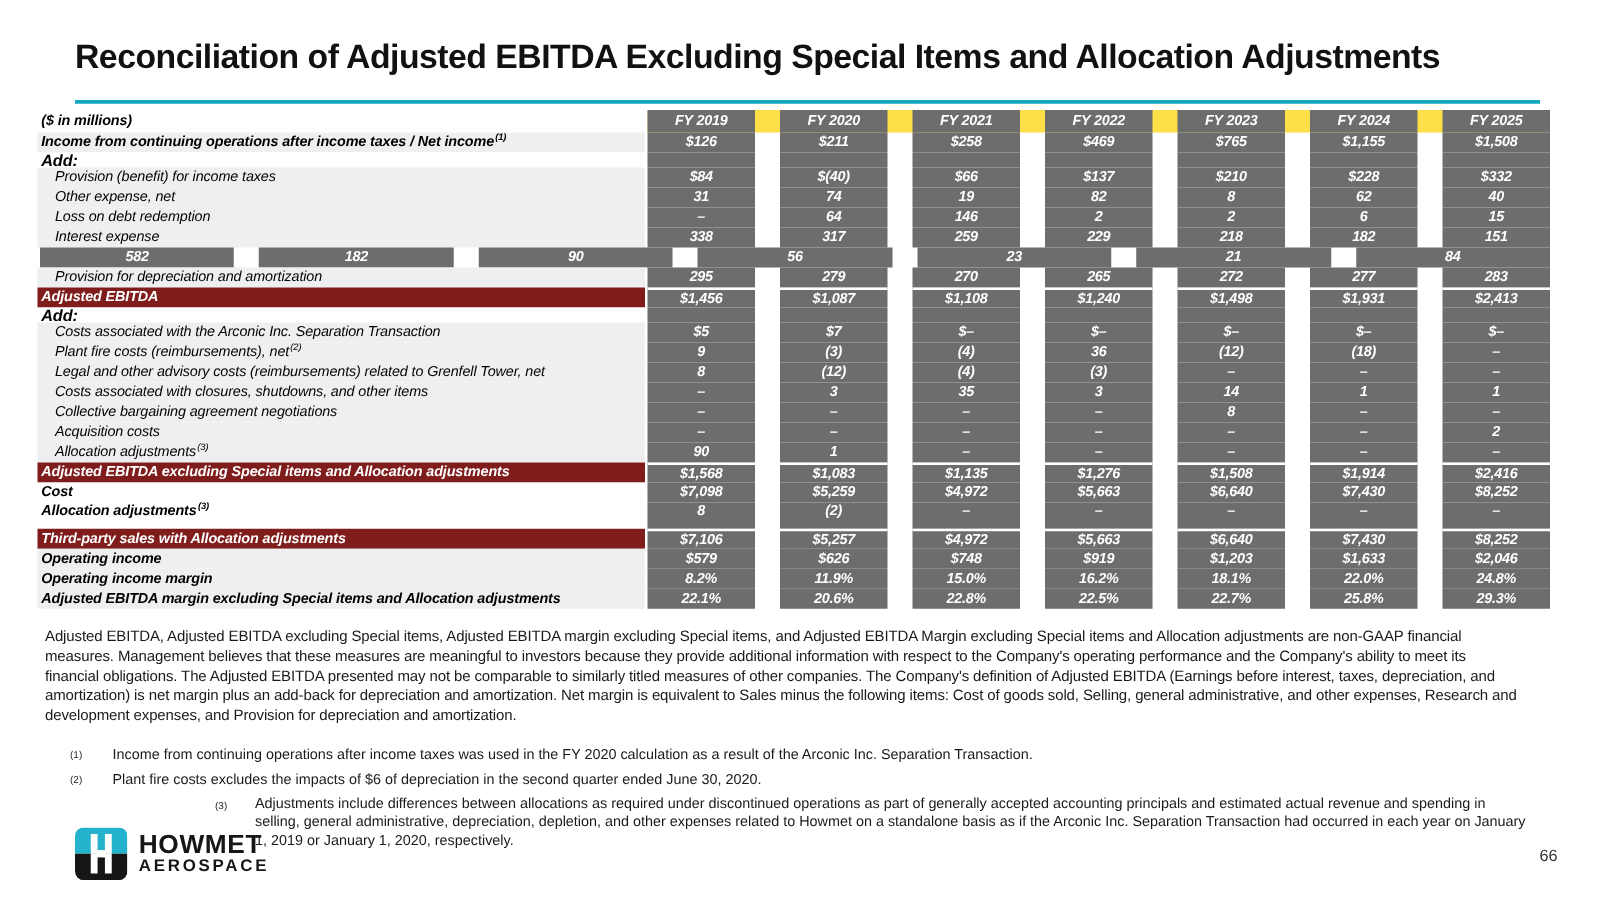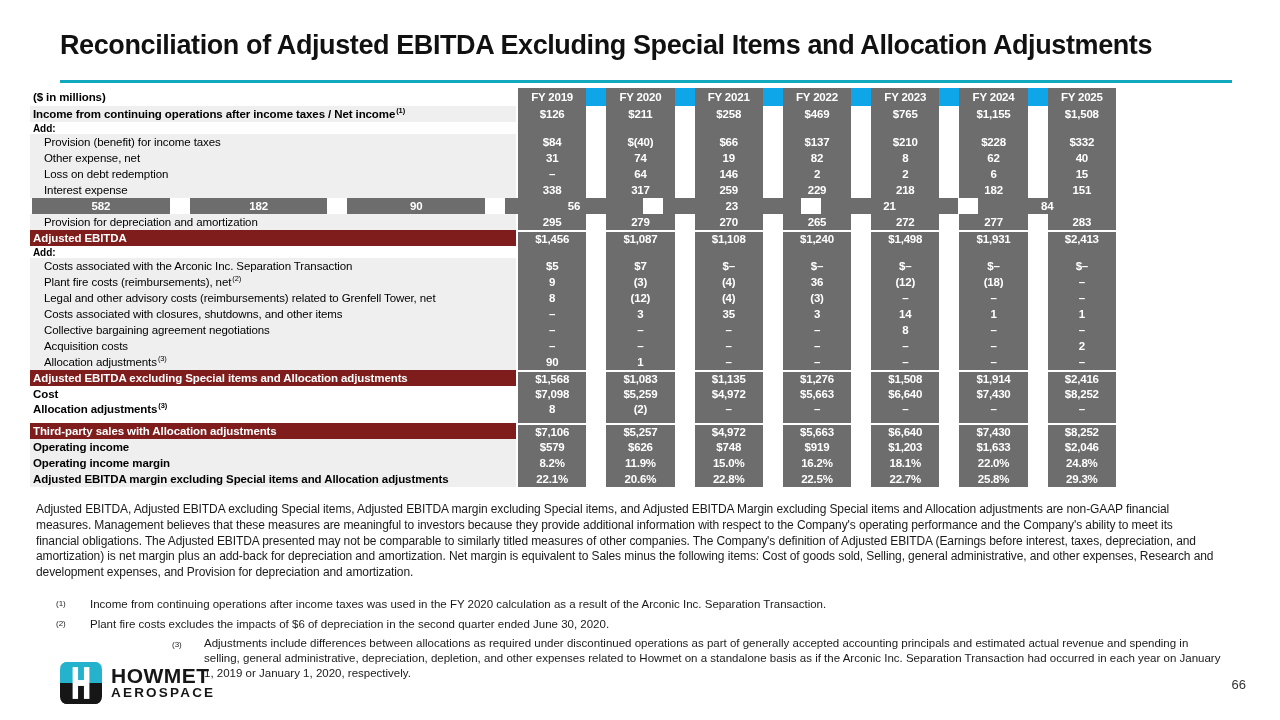--- a/index.html
+++ b/index.html
@@ -4,37 +4,37 @@
 <style>
   html,body{margin:0;padding:0;background:#fff;}
   body{width:1280px;height:720px;position:relative;font-family:"Liberation Sans",sans-serif;overflow:hidden;}
 
   .slide{position:absolute;inset:0;background:#ffffff;}
 
   .title{position:absolute;left:60px;top:30px;width:1190px;font-size:27px;font-weight:700;color:#111;letter-spacing:-0.4px;white-space:nowrap;}
   .title-rule{position:absolute;left:60px;top:80px;width:1172px;height:3px;background:#12a9be;}
 
   
-  .tbl{position:absolute;left:30px;top:88px;width:1086px;}
+  .tbl{position:absolute;left:30px;top:88px;width:1210px;font-style:italic;}
   .trow{display:flex;height:16px;}
   .trow .lbl{width:486px;box-sizing:border-box;display:flex;align-items:center;padding-left:3px;
              font-size:11.5px;color:#000;background:#efefef;font-weight:500;letter-spacing:-0.1px;white-space:nowrap;}
   .trow.b .lbl{font-weight:700;}
   .trow.ind .lbl{padding-left:14px;}
   .trow.plain .lbl{background:#fff;}
   .trow.add{height:12px;}
-  .trow.add .lbl{background:#fff;font-weight:700;font-size:10px;}
+  .trow.add .lbl{background:#fff;font-weight:700;font-size:13px;}
   .trow.teal .lbl{background:#7f1d1d;color:#fff;font-weight:700;}
   .trow.header{height:18px;}
   .trow.header .lbl{background:#fff;font-weight:700;}
   .trow.tall{height:21px;}
   .trow.tall .lbl,.trow.tall .cell{align-items:flex-start;padding-top:1px;}
 
   .cols{flex:1;display:flex;gap:20px;margin-left:2px;}
-  .trow.header .cols{background:#0ea5e9;}
+  .trow.header .cols{background:#fde047;}
   .cell{flex:1;box-sizing:border-box;background:#6d6d6d;color:#fff;font-weight:700;font-size:11.5px;
         display:flex;align-items:center;justify-content:center;letter-spacing:-0.2px;}
   .trow.sep .cell{border-top:2px solid #fff;}
 
   .lbl sup{font-size:7.5px;line-height:0;vertical-align:super;margin-left:1px;}
 
   
   .disclaimer{position:absolute;left:36px;top:502px;width:1180px;font-size:12px;line-height:15.8px;color:#1a1a1a;letter-spacing:-0.1px;}
 
   .fn{position:absolute;display:flex;font-size:11.5px;color:#1a1a1a;}

